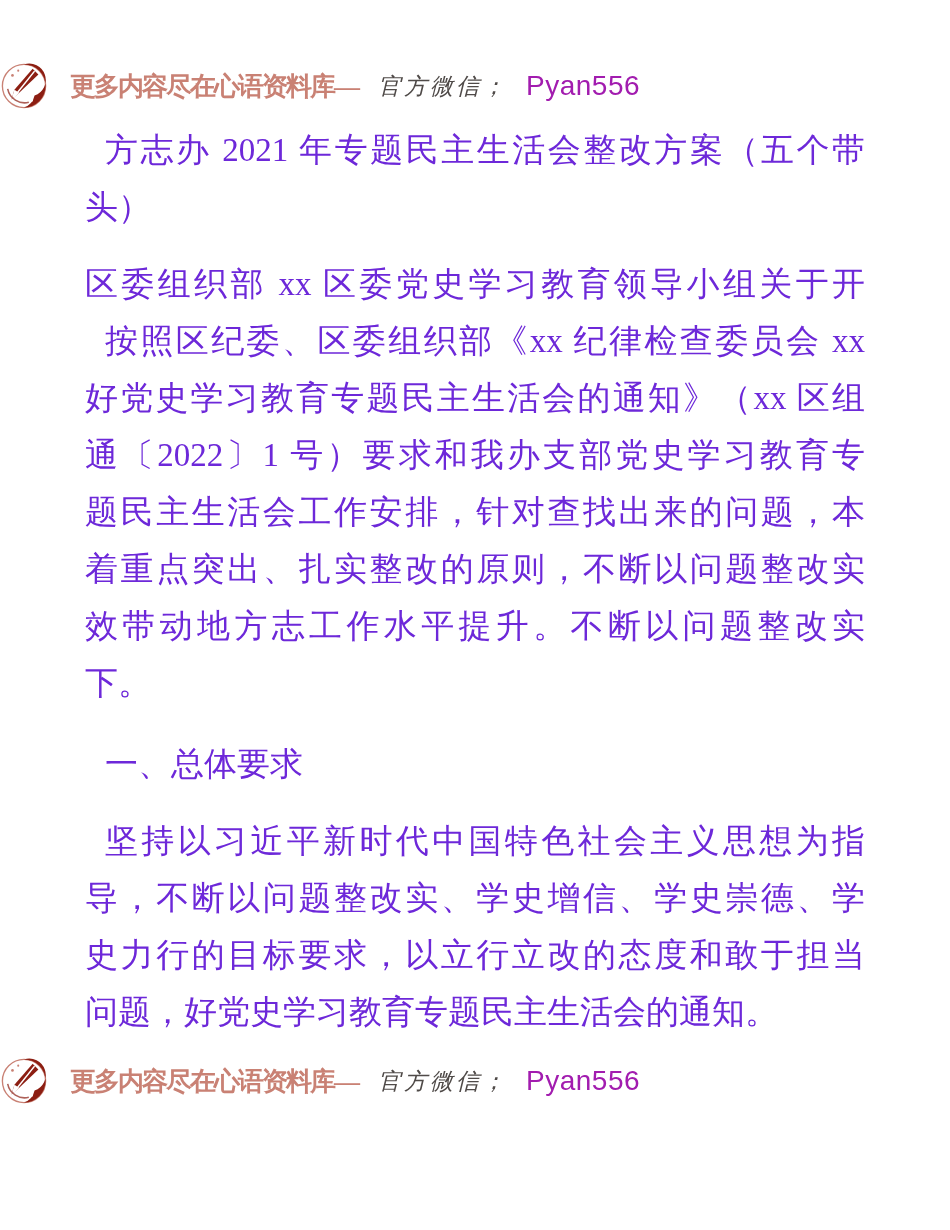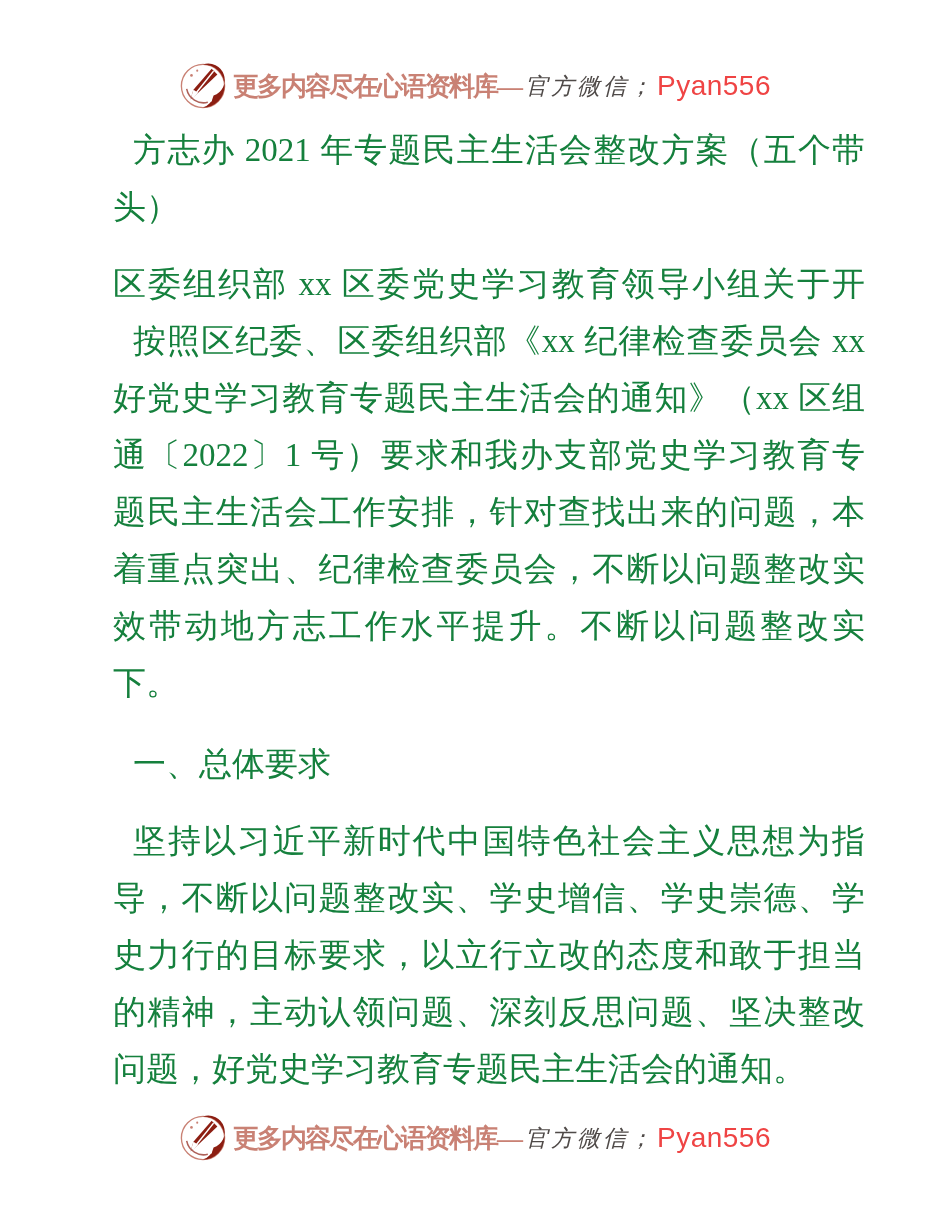--- a/index.html
+++ b/index.html
@@ -11,55 +11,55 @@
     margin: 0 auto;
     background: #ffffff;
     overflow: hidden;
     font-family: "Liberation Serif", "DejaVu Serif", serif;
     color: #161616;
   }
   
   .watermark {
     display: flex;
     align-items: center;
-    justify-content: center;
+    justify-content: flex-start;
     height: 52px;
     white-space: nowrap;
+    gap: 16px;
   }
   .watermark.header { margin-top: 60px; }
   .watermark.footer { margin-top: 14px; }
   .wm-logo { width: 48px; height: 48px; flex: 0 0 auto; margin-right: 6px; }
   .wm-brand {
     font-size: 26px;
     font-weight: bold;
     letter-spacing: -2px;
     color: #c98174;
   }
   .wm-label {
     font-size: 23px;
     font-style: italic;
     letter-spacing: 3px;
     color: #4f4a48;
     margin: 0 2px 0 4px;
   }
   .wm-id {
     font-size: 28px;
-    color: #ef4444;
+    color: #a21caf;
     font-family: "Liberation Sans", "DejaVu Sans", sans-serif;
     letter-spacing: 0.5px;
   }
   
   .content { padding: 0 85px; }
   .line {
     font-size: 33px;
     line-height: 57px;
     text-align: justify;
     text-align-last: justify;
-    color: #15803d;
-    margin-left: 28px;
+    color: #6d28d9;
   }
   .line.end { text-align-last: left; }
   .line.indent { text-indent: 20px; }
   .title { margin-top: 10px; }
   .para1 { margin-top: 20px; }
   .heading { margin-top: 24px; margin-bottom: 20px; }
 </style>
 </head>
 <body>
 
@@ -88,34 +88,33 @@
       <div class="line indent">方志办 2021 年专题民主生活会整改方案（五个带</div>
       <div class="line end">头）</div>
     </div>
 
     <div class="para1">
       <div class="line">区委组织部 xx 区委党史学习教育领导小组关于开</div>
       <div class="line indent">按照区纪委、区委组织部《xx 纪律检查委员会 xx</div>
       <div class="line">好党史学习教育专题民主生活会的通知》（xx 区组</div>
       <div class="line">通〔2022〕1 号）要求和我办支部党史学习教育专</div>
       <div class="line">题民主生活会工作安排，针对查找出来的问题，本</div>
-      <div class="line">着重点突出、纪律检查委员会，不断以问题整改实</div>
+      <div class="line">着重点突出、扎实整改的原则，不断以问题整改实</div>
       <div class="line">效带动地方志工作水平提升。不断以问题整改实</div>
       <div class="line end">下。</div>
     </div>
 
     <div class="heading">
       <div class="line end indent">一、总体要求</div>
     </div>
 
     <div class="para2">
       <div class="line indent">坚持以习近平新时代中国特色社会主义思想为指</div>
       <div class="line">导，不断以问题整改实、学史增信、学史崇德、学</div>
       <div class="line">史力行的目标要求，以立行立改的态度和敢于担当</div>
-      <div class="line">的精神，主动认领问题、深刻反思问题、坚决整改</div>
       <div class="line end">问题，好党史学习教育专题民主生活会的通知。</div>
     </div>
 
   </div>
 
   <div class="watermark footer">
     <svg class="wm-logo" viewBox="0 0 50 50">
       <circle cx="25" cy="25" r="22.5" fill="none" stroke="#c98174" stroke-width="1.4"></circle>
       <path d="M25 2.5 A22.5 22.5 0 0 1 25 47.5 A17 17 0 0 0 36 35 A17 17 0 0 0 25 2.5 Z" fill="#8c1e12"></path>
       <path d="M34 7 L40 13 L20 32 L12 39 L15 29 Z" fill="#8c1e12"></path>

